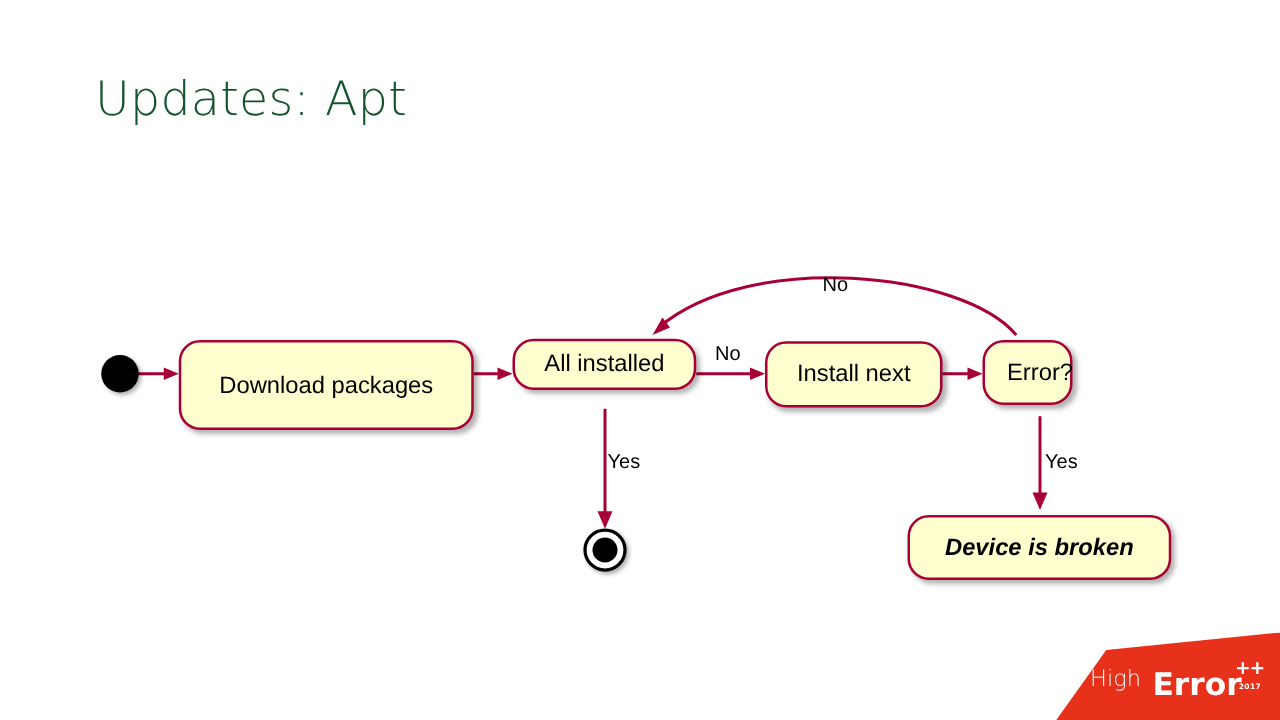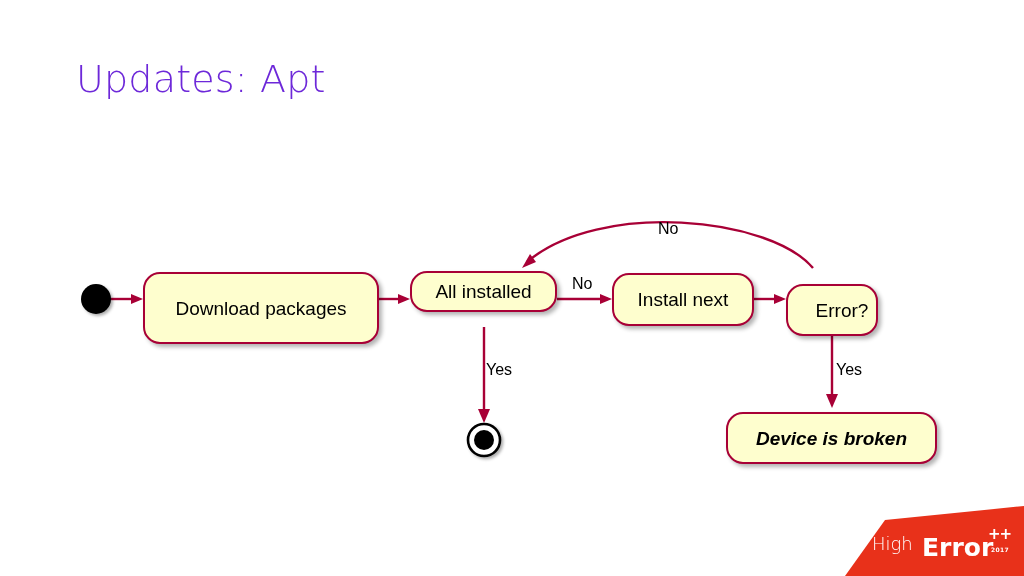--- a/index.html
+++ b/index.html
@@ -20,21 +20,21 @@
     background: #ffffff;
   }
   #slide-title {
     position: absolute;
     left: 76px;
     top: 57px;
     font-family: "DejaVu Sans", sans-serif;
     font-weight: 300;
     font-size: 38px;
     letter-spacing: 0.2px;
-    color: #6d28d9;
+    color: #14532d;
     white-space: nowrap;
   }
   #diagram {
     position: absolute;
     left: 0;
     top: 0;
     width: 1024px;
     height: 576px;
   }
   .uml-node {
@@ -174,21 +174,21 @@
   </div>
 
   <div class="uml-node" style="left:410px; top:271px; width:147px; height:41px;">
     <span class="uml-node-label">All installed</span>
   </div>
 
   <div class="uml-node" style="left:612px; top:273px; width:142px; height:53px;">
     <span class="uml-node-label">Install next</span>
   </div>
 
-  <div class="uml-node" style="left:786px; top:284px; width:92px; height:52px;padding-left:20px;">
+  <div class="uml-node" style="left:786px; top:272px; width:72px; height:52px;padding-left:20px;">
     <span class="uml-node-label">Error?</span>
   </div>
 
   <div class="uml-node" style="left:726px; top:412px; width:211px; height:52px;">
     <span class="uml-node-label bold-italic">Device is broken</span>
   </div>
 
   <div class="edge-label" style="left:658px; top:221px;">No</div>
 
   <div class="edge-label" style="left:572px; top:276px;">No</div>

